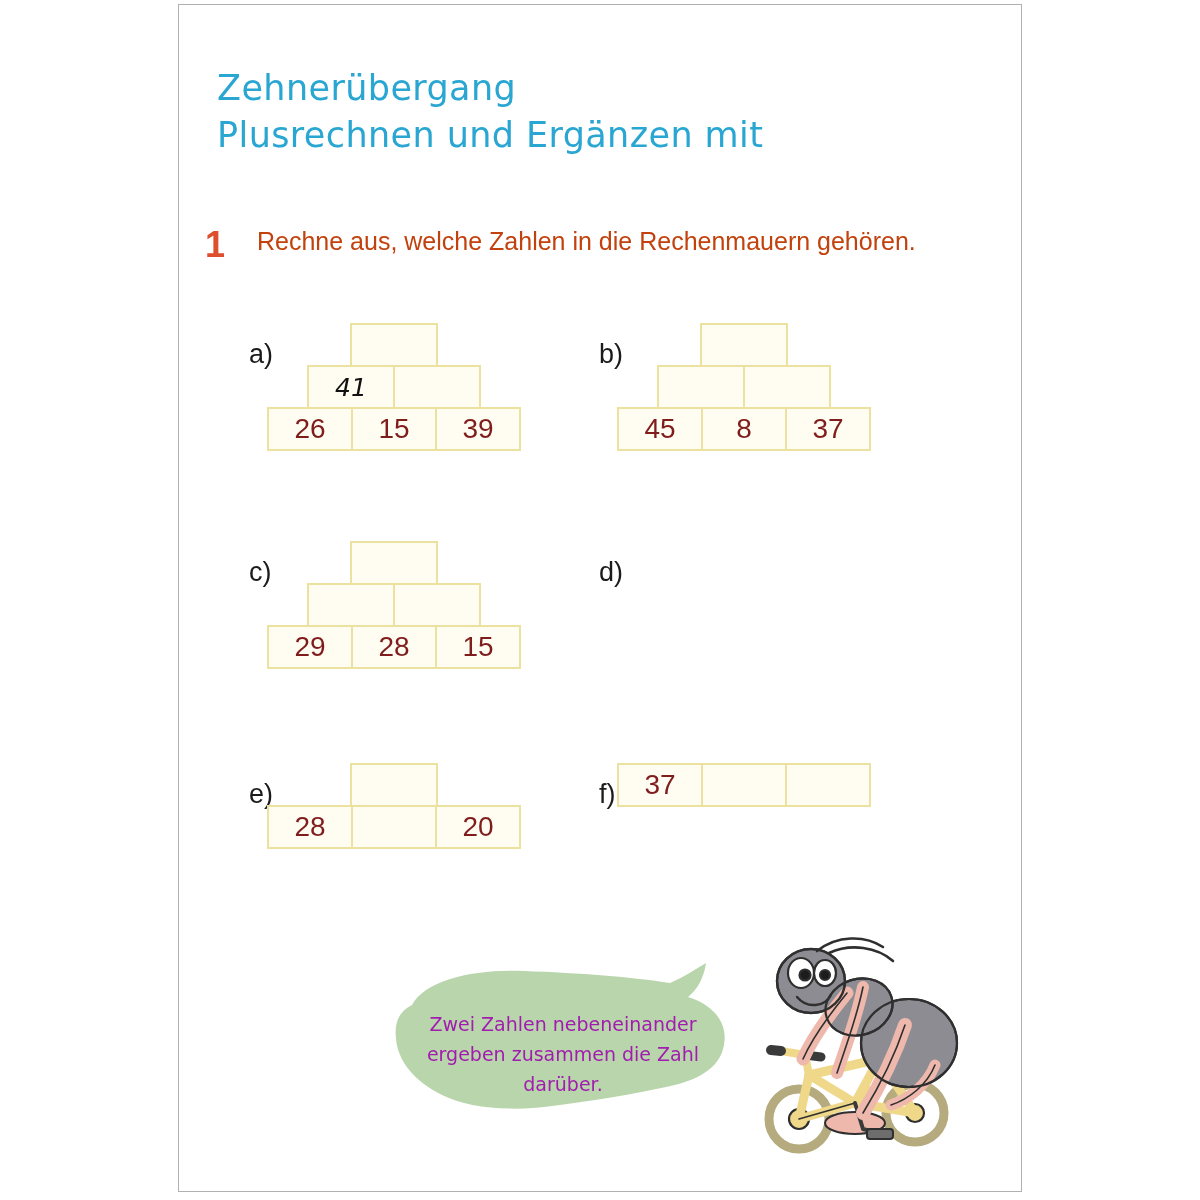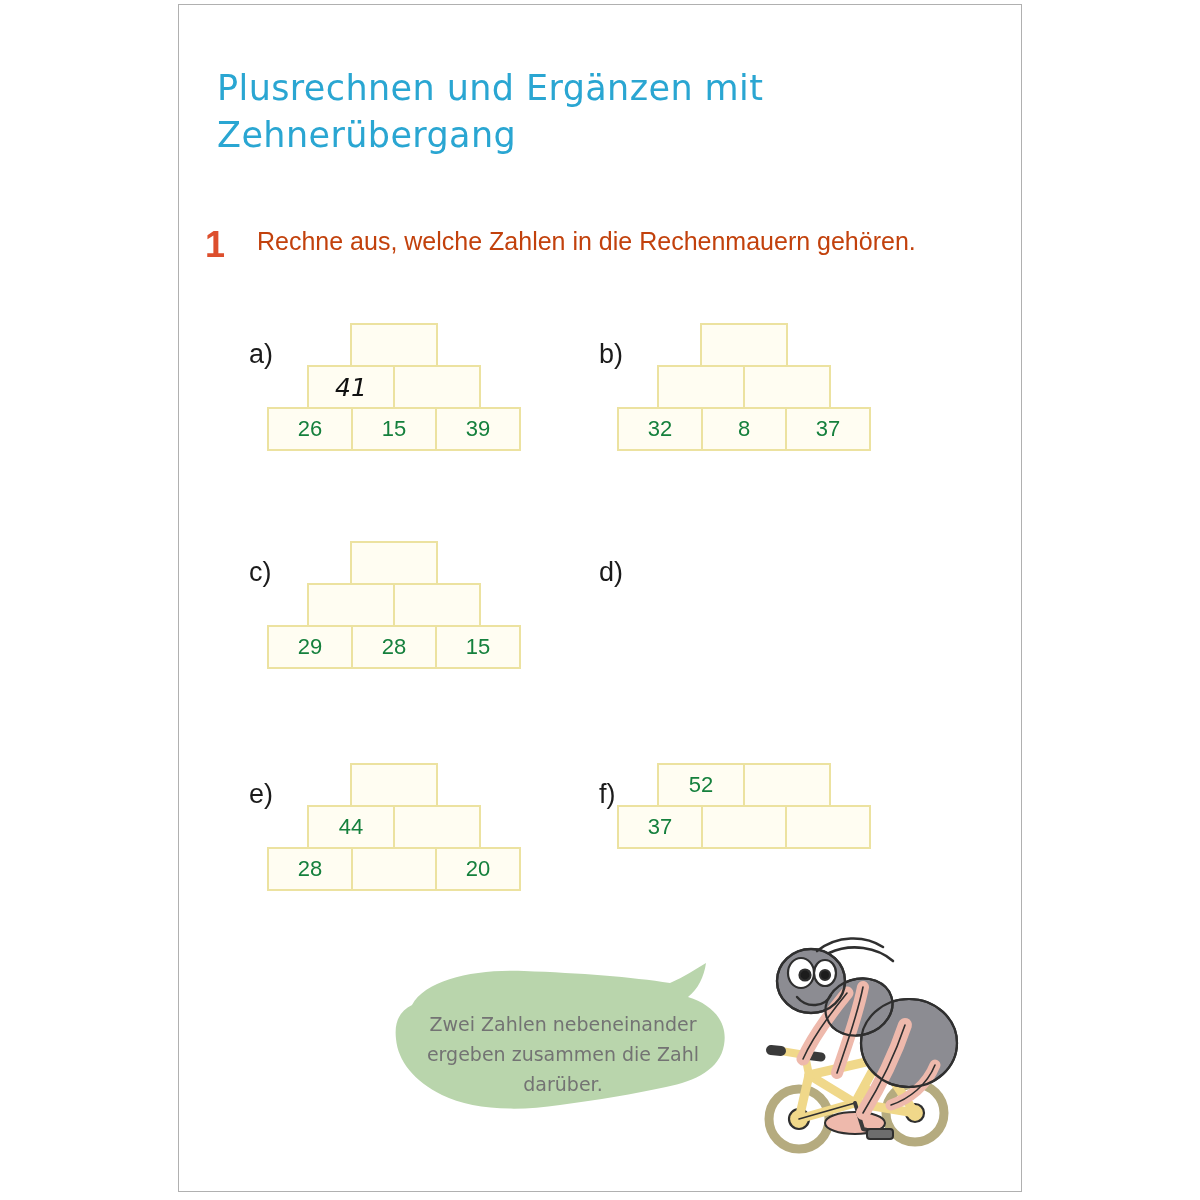--- a/index.html
+++ b/index.html
@@ -117,22 +117,22 @@
     width: 88px;
     height: 44px;
     border: 2px solid #ece2a0;
     box-sizing: border-box;
     background: #fffdf2;
     margin-right: -2px;
     display: flex;
     align-items: center;
     justify-content: center;
     font-family: "Liberation Sans", sans-serif;
-    font-size: 22px;
-    color: #15803d;
+    font-size: 28px;
+    color: #7f1d1d;
     line-height: 1;
   }
   .brick:last-child { margin-right: 10px; }
   .brick.handwritten {
     font-family: "DejaVu Sans", sans-serif;
     font-style: italic;
     font-size: 25px;
     color: #111111;
   }
 
@@ -150,21 +150,21 @@
     top: 0;
     width: 358px;
     height: 165px;
   }
   #bubble-text {
     position: absolute;
     left: 28px;
     top: 52px;
     width: 302px;
     text-align: center;
-    color: #737373;
+    color: #a21caf;
     font-family: "DejaVu Sans", sans-serif;
     font-size: 19px;
     line-height: 30px;
   }
 
   
   #ant-illustration {
     position: absolute;
     left: 580px;
     top: 928px;
@@ -176,22 +176,22 @@
     height: 232px;
     display: block;
   }
 </style>
 </head>
 <body>
 
 <div id="page-sheet">
 
   <div id="title-block">
+    <div class="title-line">Zehnerübergang</div>
     <div class="title-line">Plusrechnen und Ergänzen mit</div>
-    <div class="title-line">Zehnerübergang</div>
   </div>
 
   <div id="task-block">
     <div id="task-number">1</div>
     <div id="task-text">Rechne aus, welche Zahlen in die Rechenmauern gehören.</div>
   </div>
 
   <div id="pyramid-grid">
 
     <div class="pyramid-cell col-a row-1">
@@ -216,21 +216,21 @@
       <div class="pyramid-label">b)</div>
       <div class="pyramid-wall">
         <div class="brick-row">
           <div class="brick"></div>
         </div>
         <div class="brick-row">
           <div class="brick"></div>
           <div class="brick"></div>
         </div>
         <div class="brick-row">
-          <div class="brick">32</div>
+          <div class="brick">45</div>
           <div class="brick">8</div>
           <div class="brick">37</div>
         </div>
       </div>
     </div>
 
     <div class="pyramid-cell col-a row-2">
       <div class="pyramid-label">c)</div>
       <div class="pyramid-wall">
         <div class="brick-row">
@@ -252,38 +252,30 @@
       <div class="pyramid-label">d)</div>
     </div>
 
     <div class="pyramid-cell col-a row-3">
       <div class="pyramid-label">e)</div>
       <div class="pyramid-wall">
         <div class="brick-row">
           <div class="brick"></div>
         </div>
         <div class="brick-row">
-          <div class="brick">44</div>
-          <div class="brick"></div>
-        </div>
-        <div class="brick-row">
           <div class="brick">28</div>
           <div class="brick"></div>
           <div class="brick">20</div>
         </div>
       </div>
     </div>
 
     <div class="pyramid-cell col-b row-3">
       <div class="pyramid-label">f)</div>
       <div class="pyramid-wall">
-        <div class="brick-row">
-          <div class="brick">52</div>
-          <div class="brick"></div>
-        </div>
         <div class="brick-row">
           <div class="brick">37</div>
           <div class="brick"></div>
           <div class="brick"></div>
         </div>
       </div>
     </div>
 
   </div>
 

